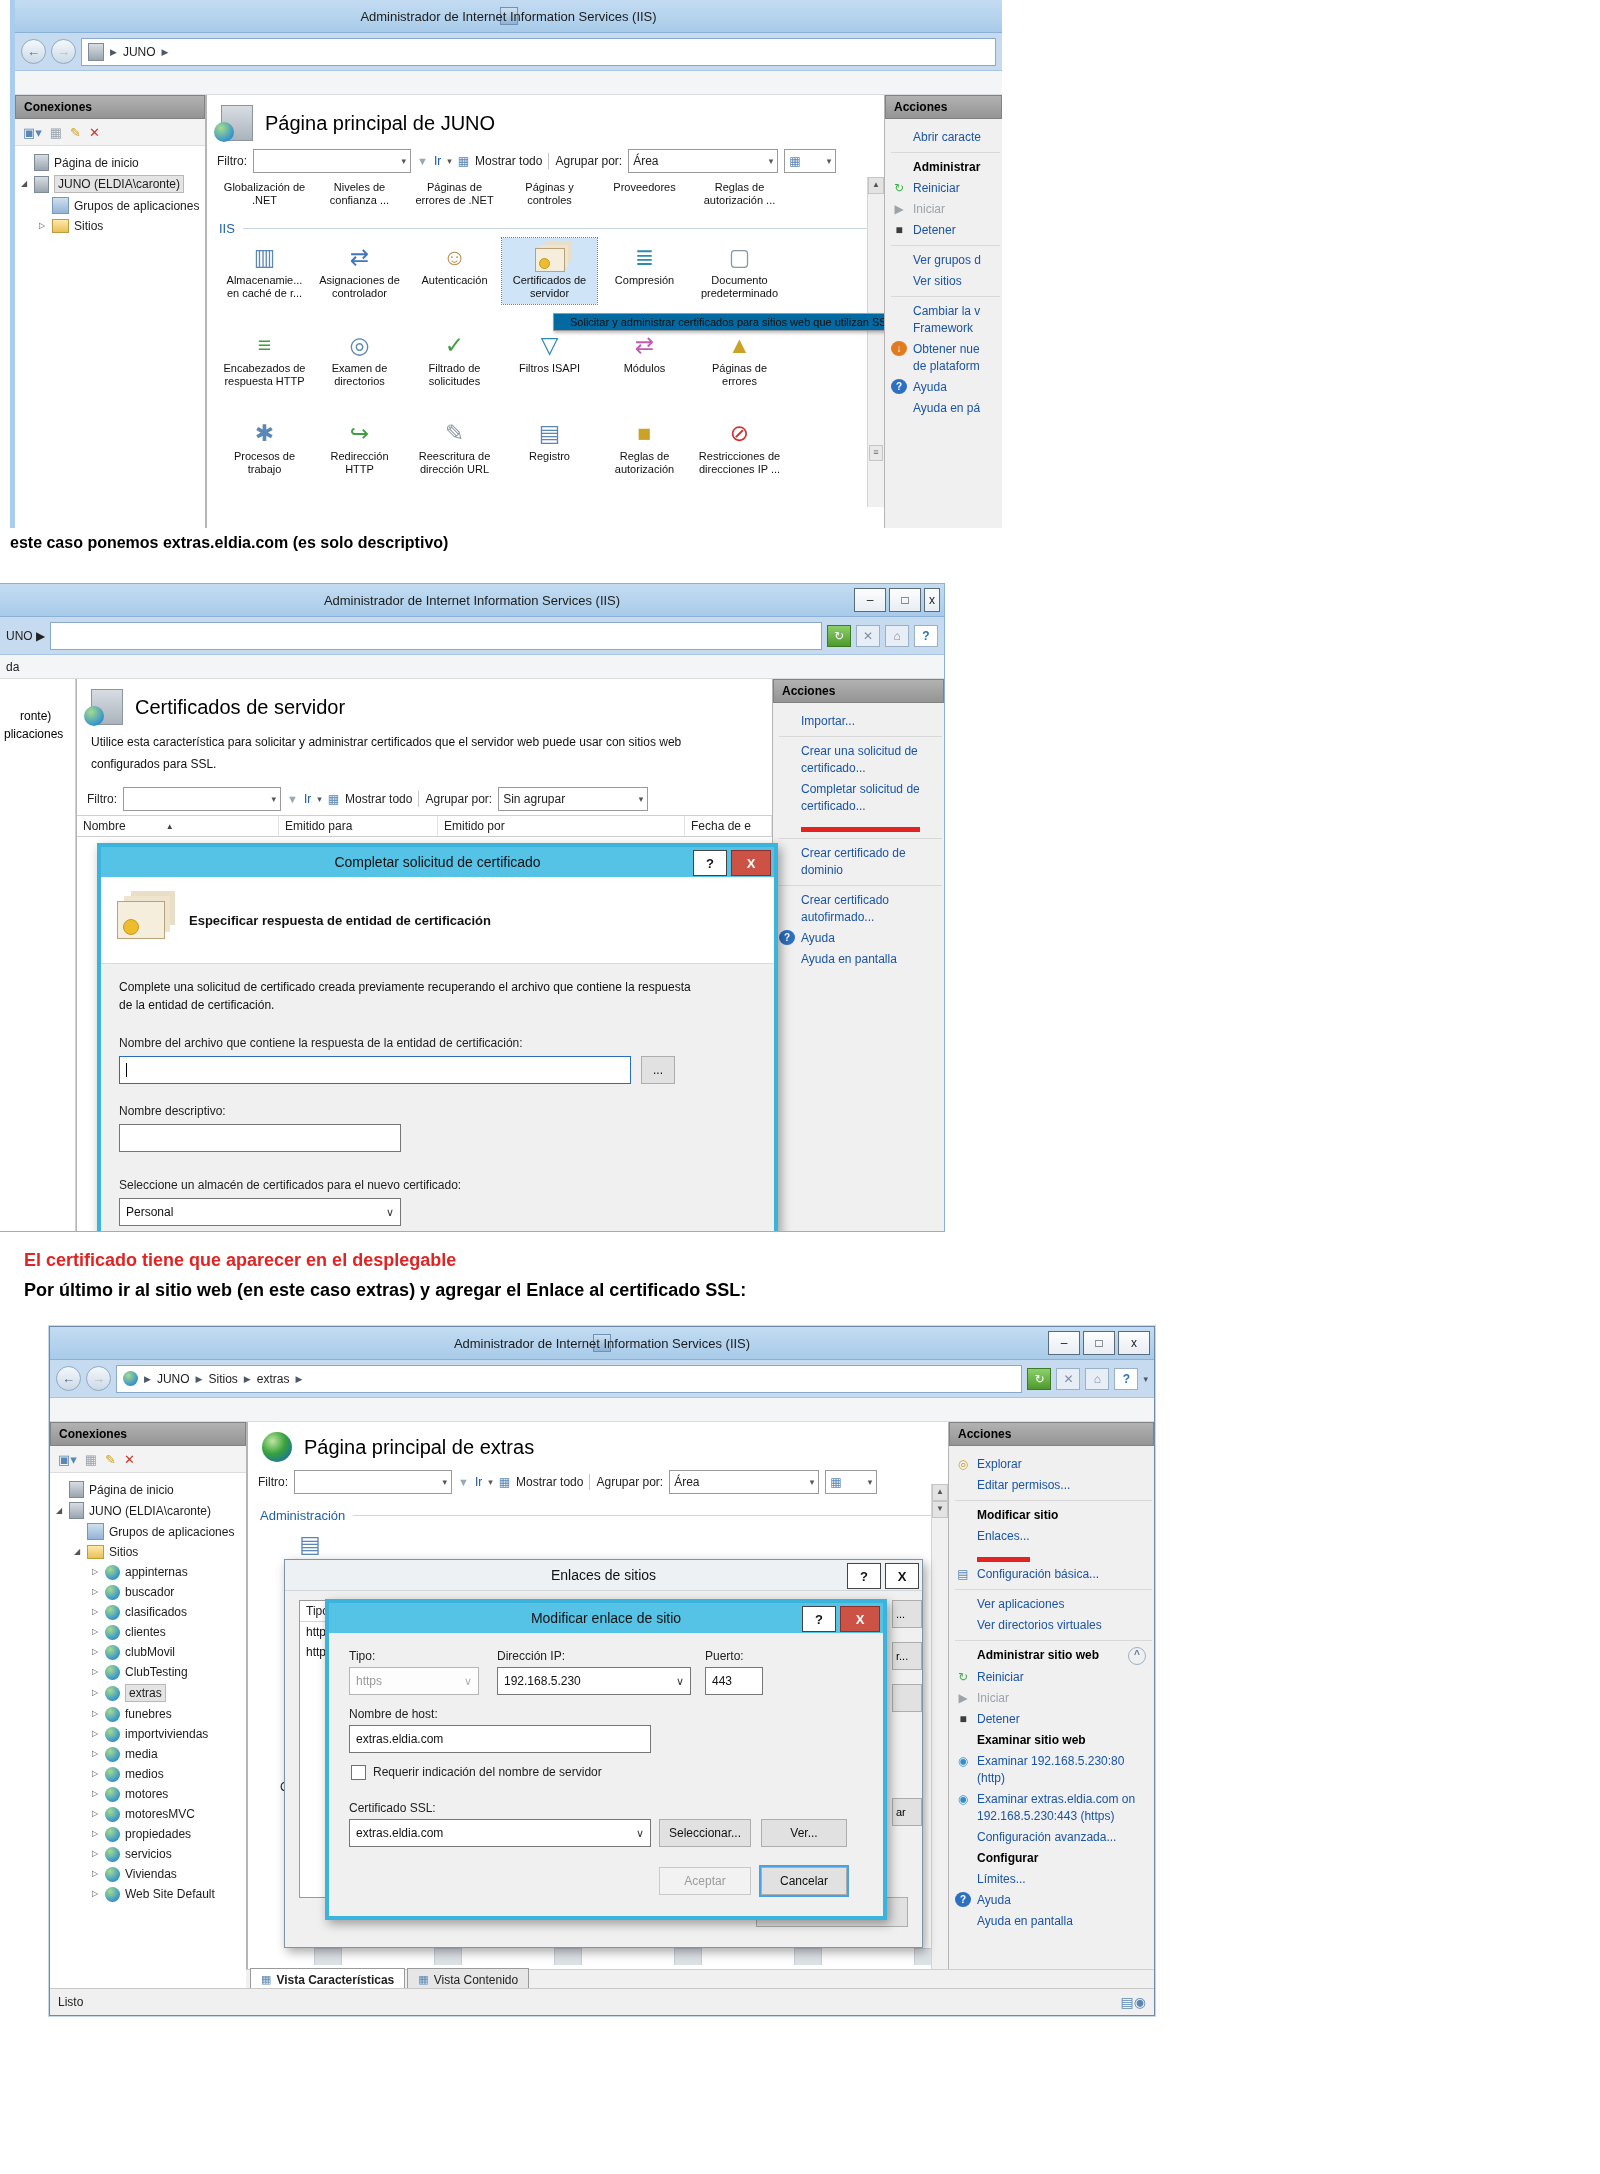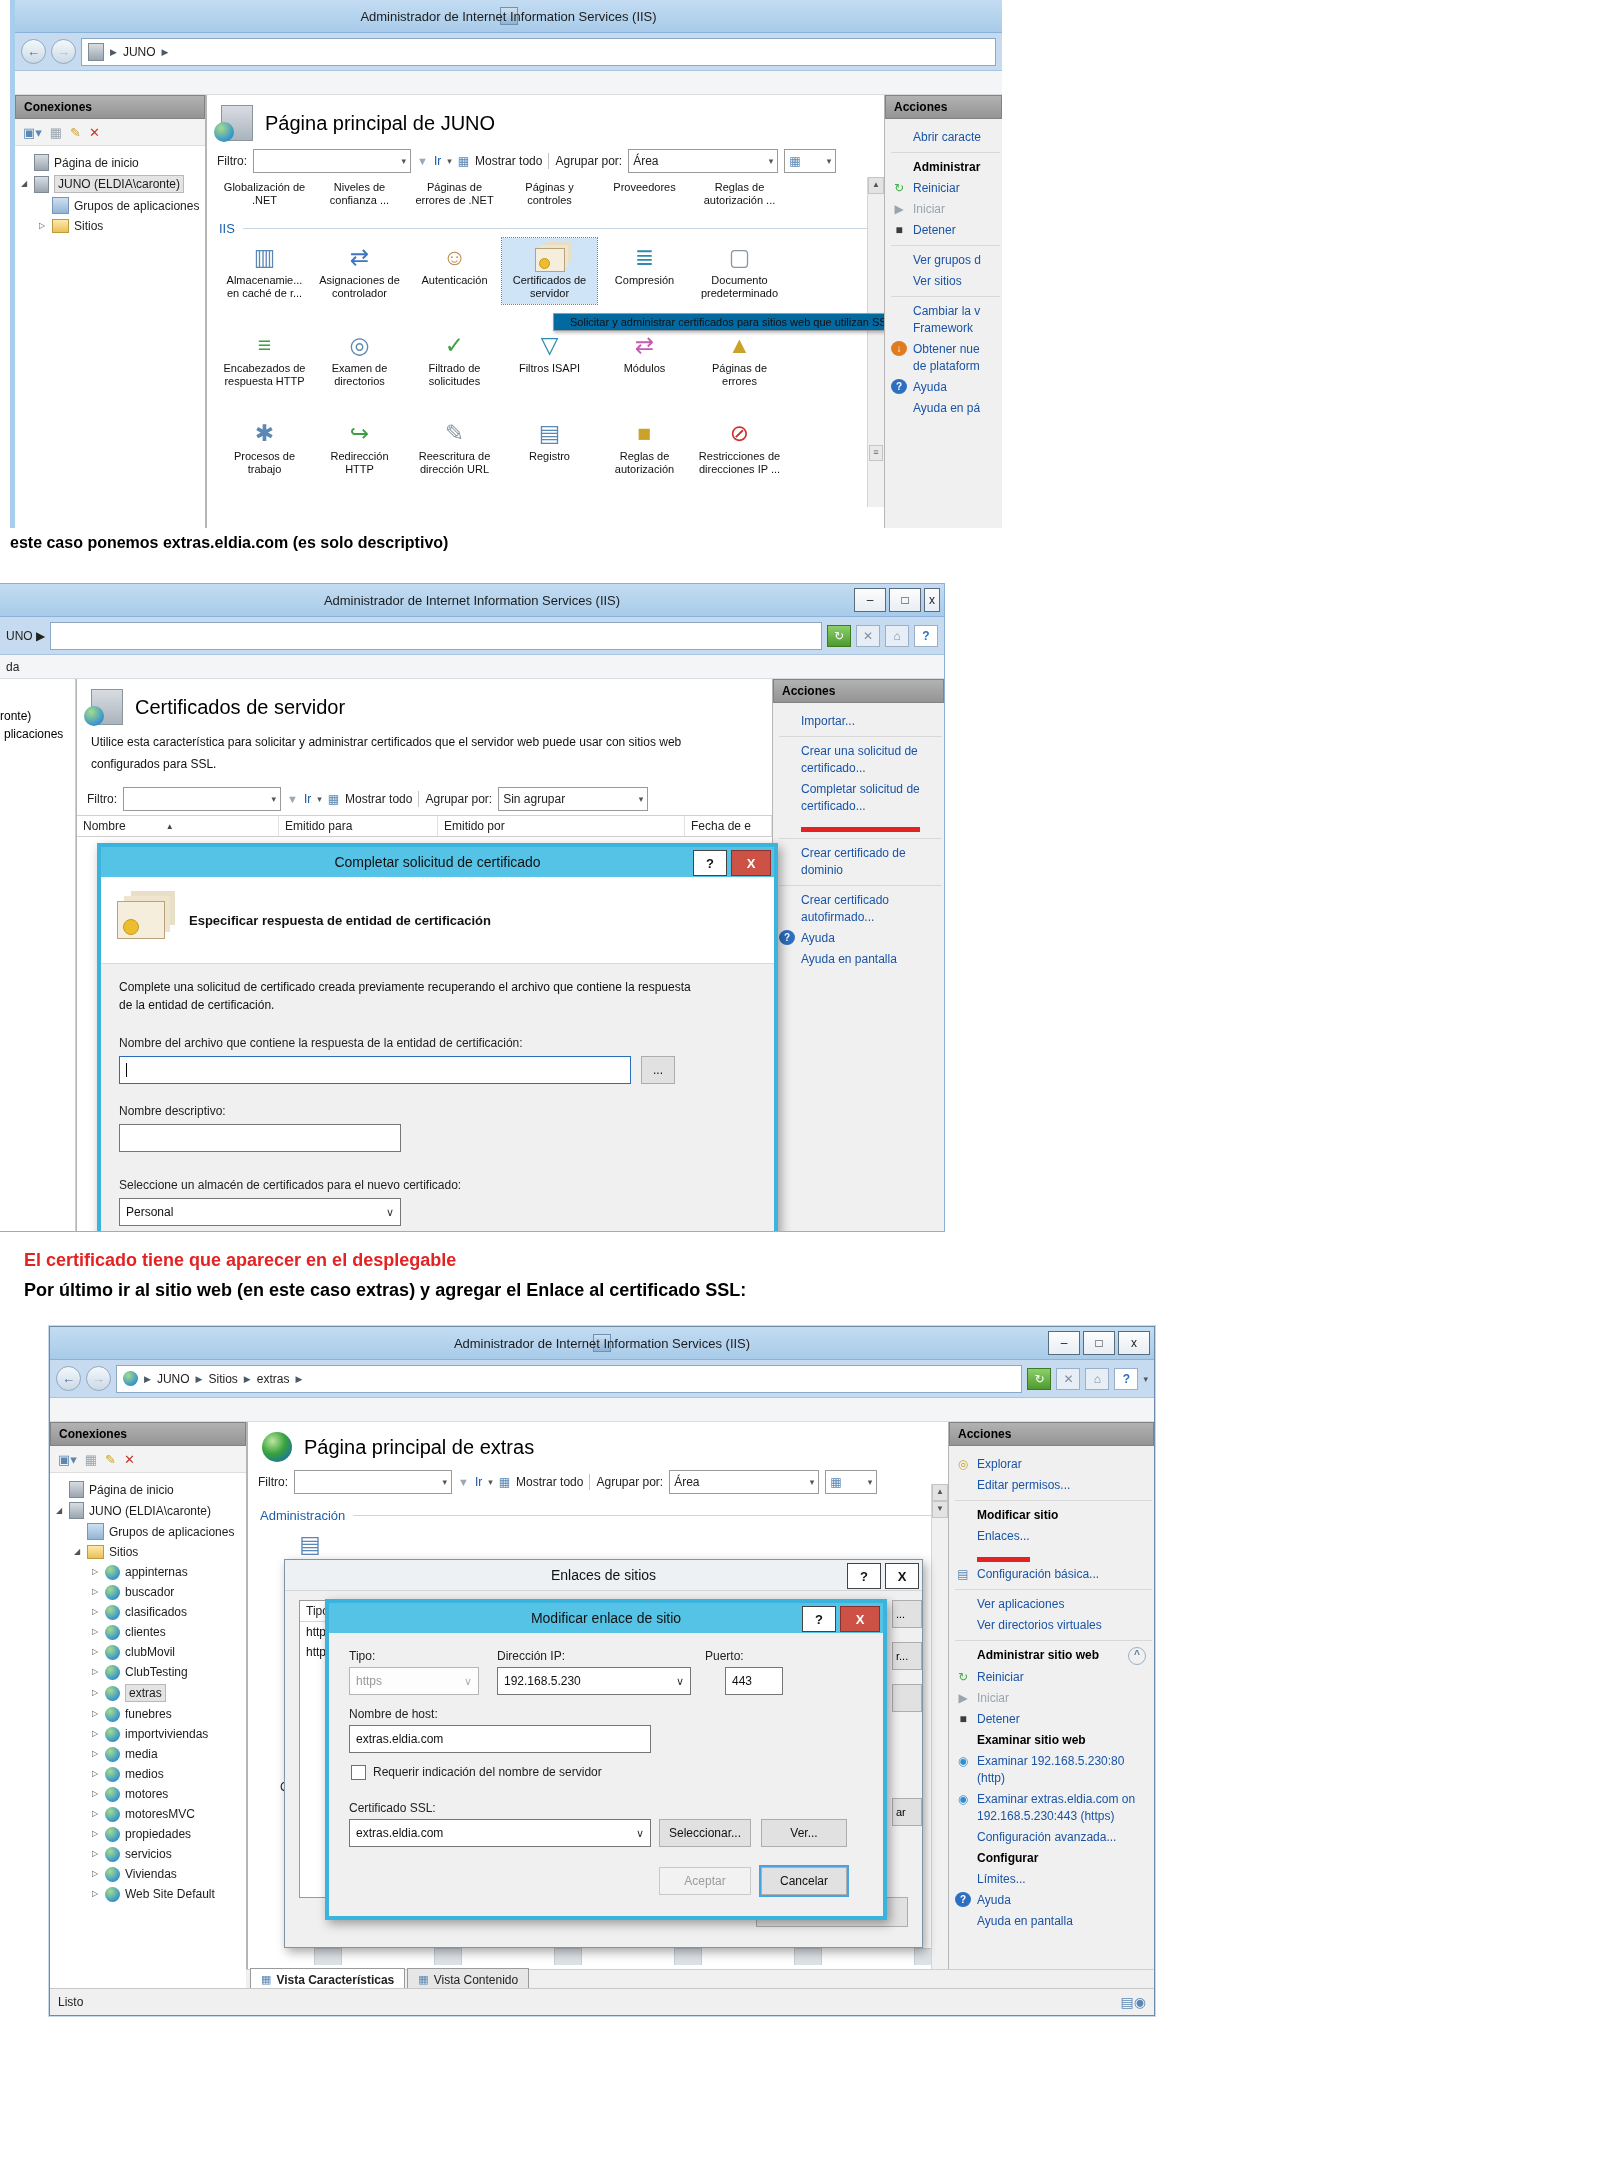--- a/index.html
+++ b/index.html
@@ -461,21 +461,21 @@
       <span class="abtn">⌂</span>
       <span class="abtn help">?</span>
     </div>
     <div class="menubar">
       <span class="menu-item" style="margin-left:-8px;">da</span>
     </div>
     <div class="body-row" style="height:554px;">
       <div style="width:75px;background:#fff;border-right:1px solid #cfcfcf;font-size:12px;padding-top:28px;">
         <div>
 
-        <div style="padding:2px 0 2px 0;"><span>ronte)</span></div>
+        <div style="padding:2px 0 2px 20px;"><span>ronte)</span></div>
             <div style="padding:2px 0 2px 4px;"><span>plicaciones</span></div>
           </div>
       </div>
       <main class="mainpanel" style="width:695px;flex:none;">
         <div class="mhead">
           <span class="srv-ic"></span>
           <h1>Certificados de servidor</h1>
         </div>
         <div style="padding:2px 14px 8px;font-size:12px;line-height:22px;width:645px;color:#111;">Utilice esta característica para solicitar y administrar certificados que el servidor web puede usar con sitios web configurados para SSL.</div>
         <div class="fbar">
@@ -977,21 +977,21 @@
           <span class="field-label" style="position:absolute;left:168px;top:16px;">Dirección IP:</span>
           <span class="field-label" style="position:absolute;left:376px;top:16px;">Puerto:</span>
           <span class="tselect dis" style="position:absolute;left:20px;top:34px;width:116px;">
               <span>https</span>
               <span class="ddarr">∨</span>
             </span>
           <span class="tselect" style="position:absolute;left:168px;top:34px;width:180px;">
               <span>192.168.5.230</span>
               <span class="ddarr">∨</span>
             </span>
-          <span class="tinput" style="position:absolute;left:396px;top:34px;width:44px;">
+          <span class="tinput" style="position:absolute;left:376px;top:34px;width:44px;">
               <span>443</span>
             </span>
           <span class="field-label" style="position:absolute;left:20px;top:74px;">Nombre de host:</span>
           <span class="tinput" style="position:absolute;left:20px;top:92px;width:288px;">
               <span>extras.eldia.com</span>
             </span>
           <span class="cbx" style="position:absolute;left:22px;top:132px;"></span>
           <span class="field-label" style="position:absolute;left:44px;top:132px;">Requerir indicación del nombre de servidor</span>
           <span class="field-label" style="position:absolute;left:20px;top:168px;">Certificado SSL:</span>
           <span class="tselect" style="position:absolute;left:20px;top:186px;width:288px;">

